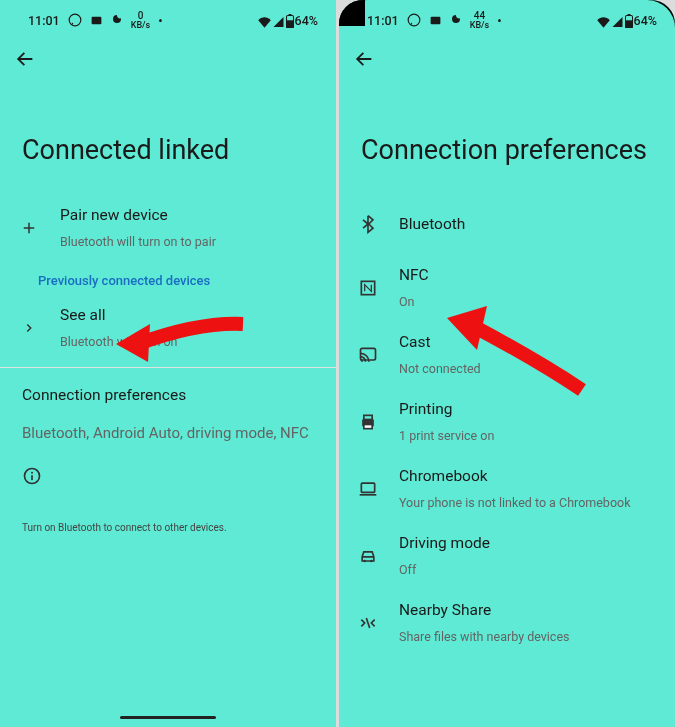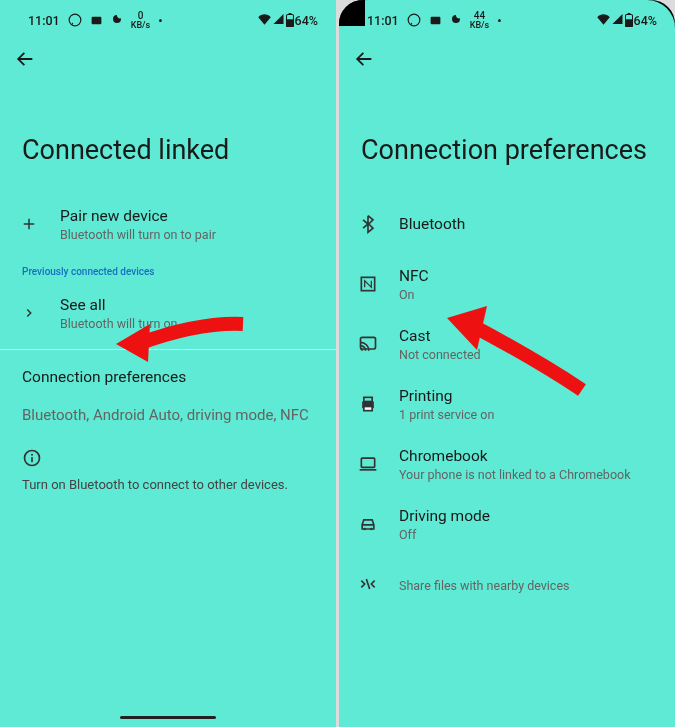--- a/index.html
+++ b/index.html
@@ -31,21 +31,21 @@
   .statusbar {
     height: 34px;
     display: flex;
     align-items: center;
     padding: 6px 18px 0 28px;
     font-size: 12.5px;
     color: #1a1a1a;
     font-weight: 500;
   }
   .statusbar .sl { display:flex; gap:8px; align-items:center; }
-  .statusbar .sr { margin-left:auto; display:flex; gap:0; align-items:flex-start; }
+  .statusbar .sr { margin-left:auto; display:flex; gap:0; align-items:flex-end; }
   .statusbar svg { display:block; }
   .kbs { font-size:9px; line-height:1; display:flex; flex-direction:column; align-items:center; }
   .kbs span:first-child { font-size:10px; }
   .back-btn {
     padding: 14px 8px 4px 14px;
   }
   .page-title {
     font-size: 27px;
     font-weight: 400;
     color: #1a1a1a;
@@ -67,34 +67,35 @@
   }
   .row .text-slot { flex: 1; }
   .row .primary {
     font-size: 15.5px;
     color: #1a1a1a;
     font-weight: 400;
   }
   .row .secondary {
     font-size: 12.5px;
     color: #646464;
-    margin-top: 2px;
+    margin-top: 10px;
   }
   .section-label {
-    font-size: 10px;
+    font-size: 13px;
     color: #1a6dc2;
     font-weight: 500;
     padding: 12px 20px 6px 22px;
+    margin-left: 16px;
   }
   .divider { border-top: 1px solid #e2e2e2; margin-top:6px;}
   .conn-pref-block { padding: 18px 22px 6px; }
   .conn-pref-block .t { font-size: 15.5px; color:#1a1a1a; }
   .conn-pref-block .s { font-size:15px; color:#646464; margin-top:20px; }
   .info-block { padding: 18px 22px; }
-  .info-text { font-size:13px; color:#444; margin-top:5px; }
+  .info-text { font-size:10px; color:#444; margin-top:32px; }
   .arrow {
     position: absolute;
     pointer-events: none;
   }
   .navline {
     position: absolute;
     bottom: 8px;
     left: 50%;
     transform: translateX(-50%);
     width: 96px;
@@ -319,20 +320,21 @@
           <div class="secondary">Off</div>
         </div>
       </div>
       <div class="row">
         <div class="icon-slot">
           <svg width="20" height="20" viewBox="0 0 24 24">
             <path d="M4 8l4 4-4 4m16-8l-4 4 4 4M10 6l4 12" fill="none" stroke="#333" stroke-width="2"></path>
           </svg>
         </div>
         <div class="text-slot">
+          <div class="primary">Nearby Share</div>
           <div class="secondary">Share files with nearby devices</div>
         </div>
       </div>
     </div>
 
   <svg class="arrow" style="left:98px; top:300px;" width="150" height="110" viewBox="0 0 150 110">
     <path d="M145 90 Q100 60 36 26" stroke="#e11" stroke-width="14" fill="none"></path>
     <path d="M10 18 L50 6 L40 50 Z" fill="#e11"></path>
   </svg>
 </div>

